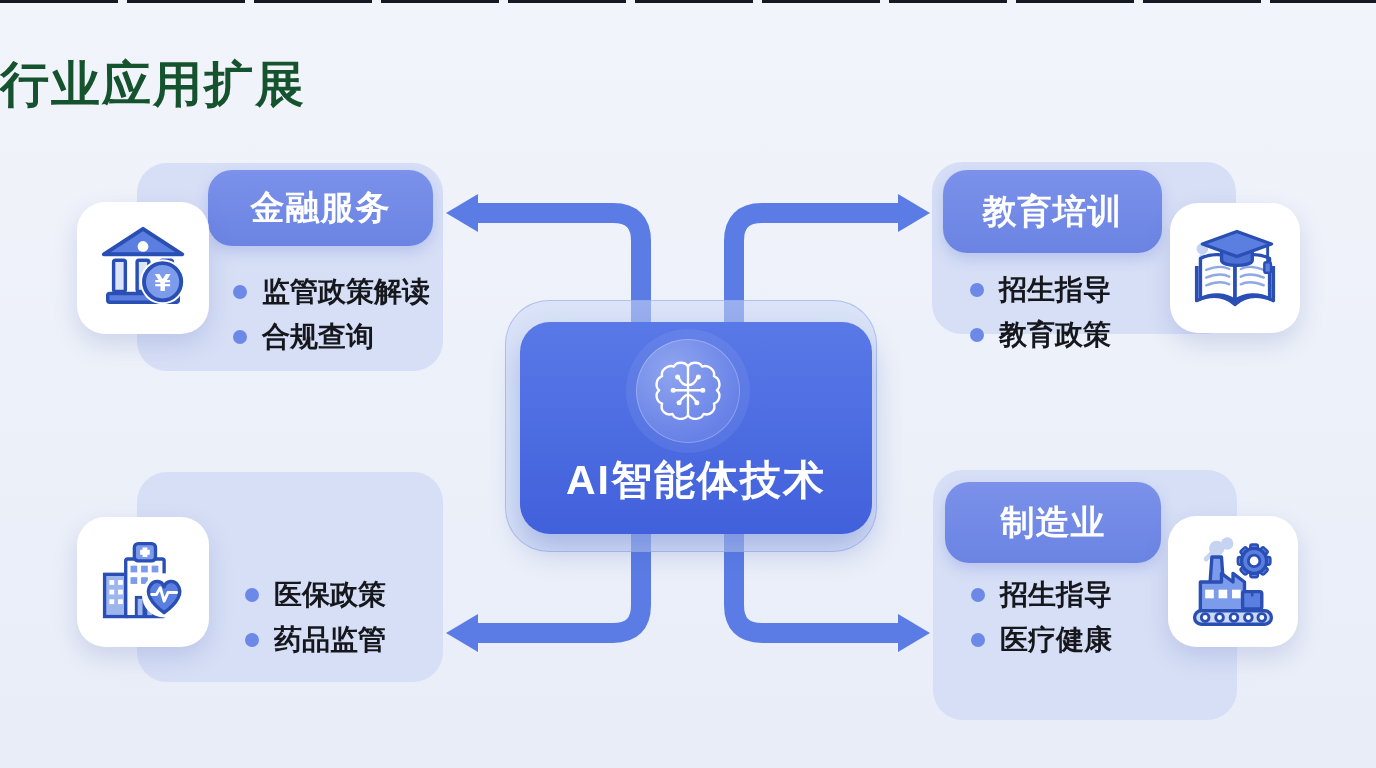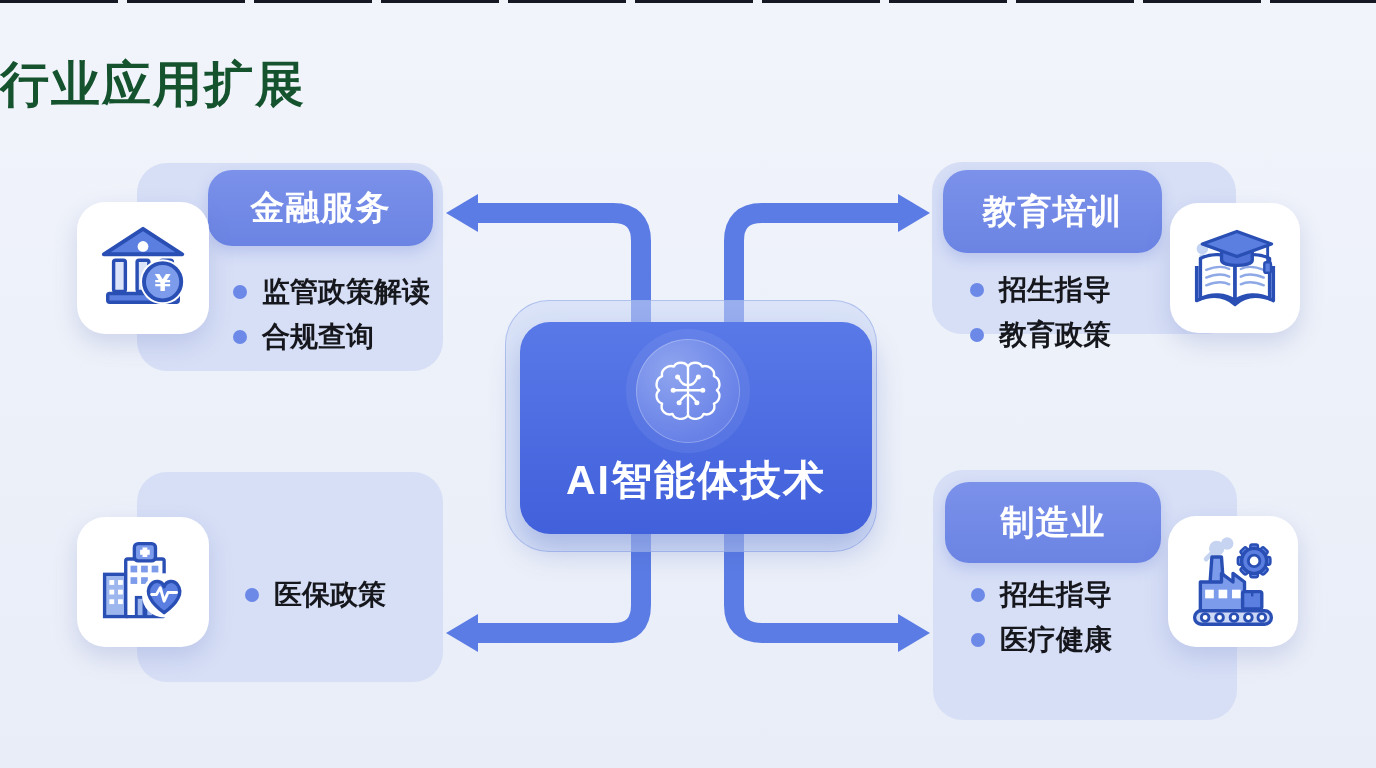--- a/index.html
+++ b/index.html
@@ -160,20 +160,24 @@
     </li>
   </ul>
 </section>
 
 <section class="card bl">
   <ul class="items">
     <li>
       <span class="dot"></span>
       <span class="itm">医保政策</span>
     </li>
+    <li>
+      <span class="dot"></span>
+      <span class="itm">药品监管</span>
+    </li>
   </ul>
 </section>
 
 <section class="card br">
   <div class="pill">
     <span>制造业</span>
   </div>
   <ul class="items">
     <li>
       <span class="dot"></span>

